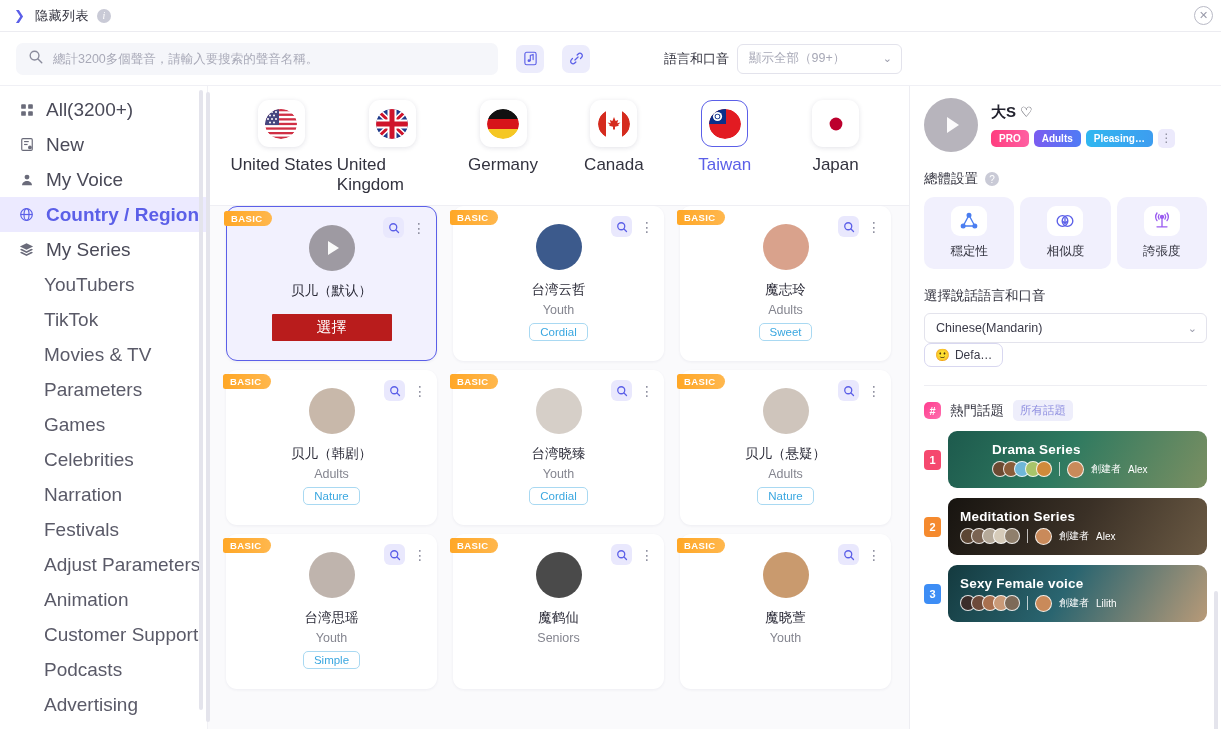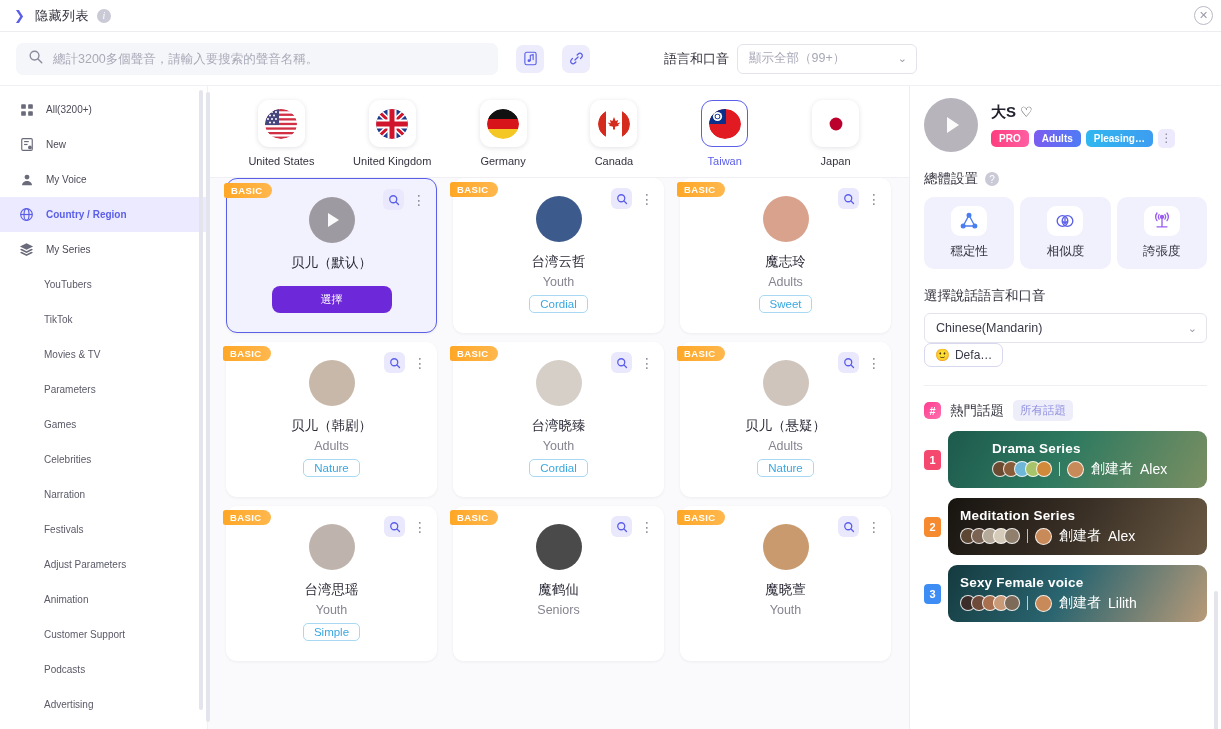--- a/index.html
+++ b/index.html
@@ -62,41 +62,41 @@
   }
   .search-box input::placeholder { color: #a9aab8; }
   .icon-btn {
     width: 28px; height: 28px; border-radius: 7px;
     background: #ececfc; display: flex; align-items: center; justify-content: center;
     cursor: pointer; flex: 0 0 auto;
   }
   .lang-filter { display: flex; align-items: center; gap: 8px; margin-left: 56px; }
   .lang-filter-label { font-size: 13px; color: #33333f; }
   .lang-select {
-    width: 180px; height: 30px; border: 1px solid #e3e3ec; border-radius: 6px;
+    width: 165px; height: 30px; border: 1px solid #e3e3ec; border-radius: 6px;
     display: flex; align-items: center; justify-content: space-between;
     padding: 0 9px 0 11px; font-size: 12.5px; color: #a7a8b6; cursor: pointer;
     background: #fff;
   }
   .chev { color: #9a9bab; font-size: 11px; }
 
   
   .body { flex: 1; display: flex; min-height: 0; }
 
   
   .sidebar {
     width: 208px; min-width: 208px;
     background: #fff; padding-top: 6px;
     overflow: hidden; position: relative;
     border-right: 1px solid #f1f1f5;
   }
   .side-item {
     display: flex; align-items: center; gap: 11px;
     height: 35px; padding-left: 18px;
-    font-size: 10px; color: #4a4a58; cursor: pointer;
+    font-size: 19px; color: #4a4a58; cursor: pointer;
     position: relative;
   }
   .side-item .ico { width: 17px; display: flex; align-items: center; justify-content: center; color: #6a6b7a; }
   .side-item.sub { padding-left: 44px; color: #5a5a68; }
   .side-item.active {
     background: #eceaff; color: #5b5fe8; font-weight: bold;
     border-radius: 0;
   }
   .side-item.active .ico { color: #5b5fe8; }
   .side-scroll {
@@ -119,21 +119,21 @@
   .flag-item {
     flex: 1; display: flex; flex-direction: column; align-items: center; gap: 8px;
     cursor: pointer;
   }
   .flag-badge {
     width: 47px; height: 47px; border-radius: 11px; background: #fff;
     box-shadow: 0 1px 5px rgba(40,40,80,.13);
     display: flex; align-items: center; justify-content: center;
   }
   .flag-item.selected .flag-badge { border: 1.6px solid #5b5fe8; box-shadow: none; }
-  .flag-name { font-size: 11px; color: #33333f; }
+  .flag-name { font-size: 17px; color: #33333f; }
   .flag-item.selected .flag-name { color: #5b5fe8; }
   .flag-oval { width: 32px; height: 30px; border-radius: 50%; overflow: hidden; position: relative; }
 
   .popular {
     font-size: 13.5px; color: #5b5fe8;
     padding: 12px 0 8px 18px; background: #fafafc;
   }
   .cards {
     flex: 1; overflow: hidden;
     padding: 0 18px 0 18px;
@@ -173,22 +173,22 @@
     margin-left: 3px;
   }
   .vname { font-size: 13.5px; color: #2b2b38; margin-top: 11px; }
   .vage { font-size: 12.5px; color: #84858f; margin-top: 4px; }
   .vtag {
     margin-top: 6px; font-size: 11.5px; color: #3aa7e0;
     border: 1px solid #a9d9f2; border-radius: 5px; padding: 2px 10px;
     background: #fff;
   }
   .choose-btn {
-    margin-top: 14px; width: 120px; height: 27px; border-radius: 8px;
-    background: #6d28d9; color: #fff; font-size: 11px;
+    margin-top: 14px; width: 120px; height: 27px; border-radius: 1px;
+    background: #b91c1c; color: #fff; font-size: 15px;
     display: flex; align-items: center; justify-content: center; cursor: pointer;
   }
   .center-scroll {
     position: absolute; left: 206px; top: 92px;
     width: 4px; height: 630px; border-radius: 3px; background: #e4e4ec;
   }
 
   
   .right {
     width: 311px; min-width: 311px; background: #fff;
@@ -286,21 +286,21 @@
   .stack i {
     display: block; width: 16px; height: 16px; border-radius: 50%;
     border: 1.2px solid rgba(255,255,255,.85); margin-left: -5px;
   }
   .stack i:first-child { margin-left: 0; }
   .sep { width: 1px; height: 14px; background: rgba(255,255,255,.7); }
   .creator-av {
     width: 17px; height: 17px; border-radius: 50%;
     border: 1.2px solid rgba(255,255,255,.85); background: #c98a5a;
   }
-  .creator-txt { color: #fff; font-size: 14px; }
+  .creator-txt { color: #fff; font-size: 10px; }
   .right-scroll {
     position: absolute; right: 3px; top: 505px;
     width: 4px; height: 210px; border-radius: 3px; background: #e4e4ec;
   }
 </style>
 </head>
 <body>
 
 <div class="app">
 

